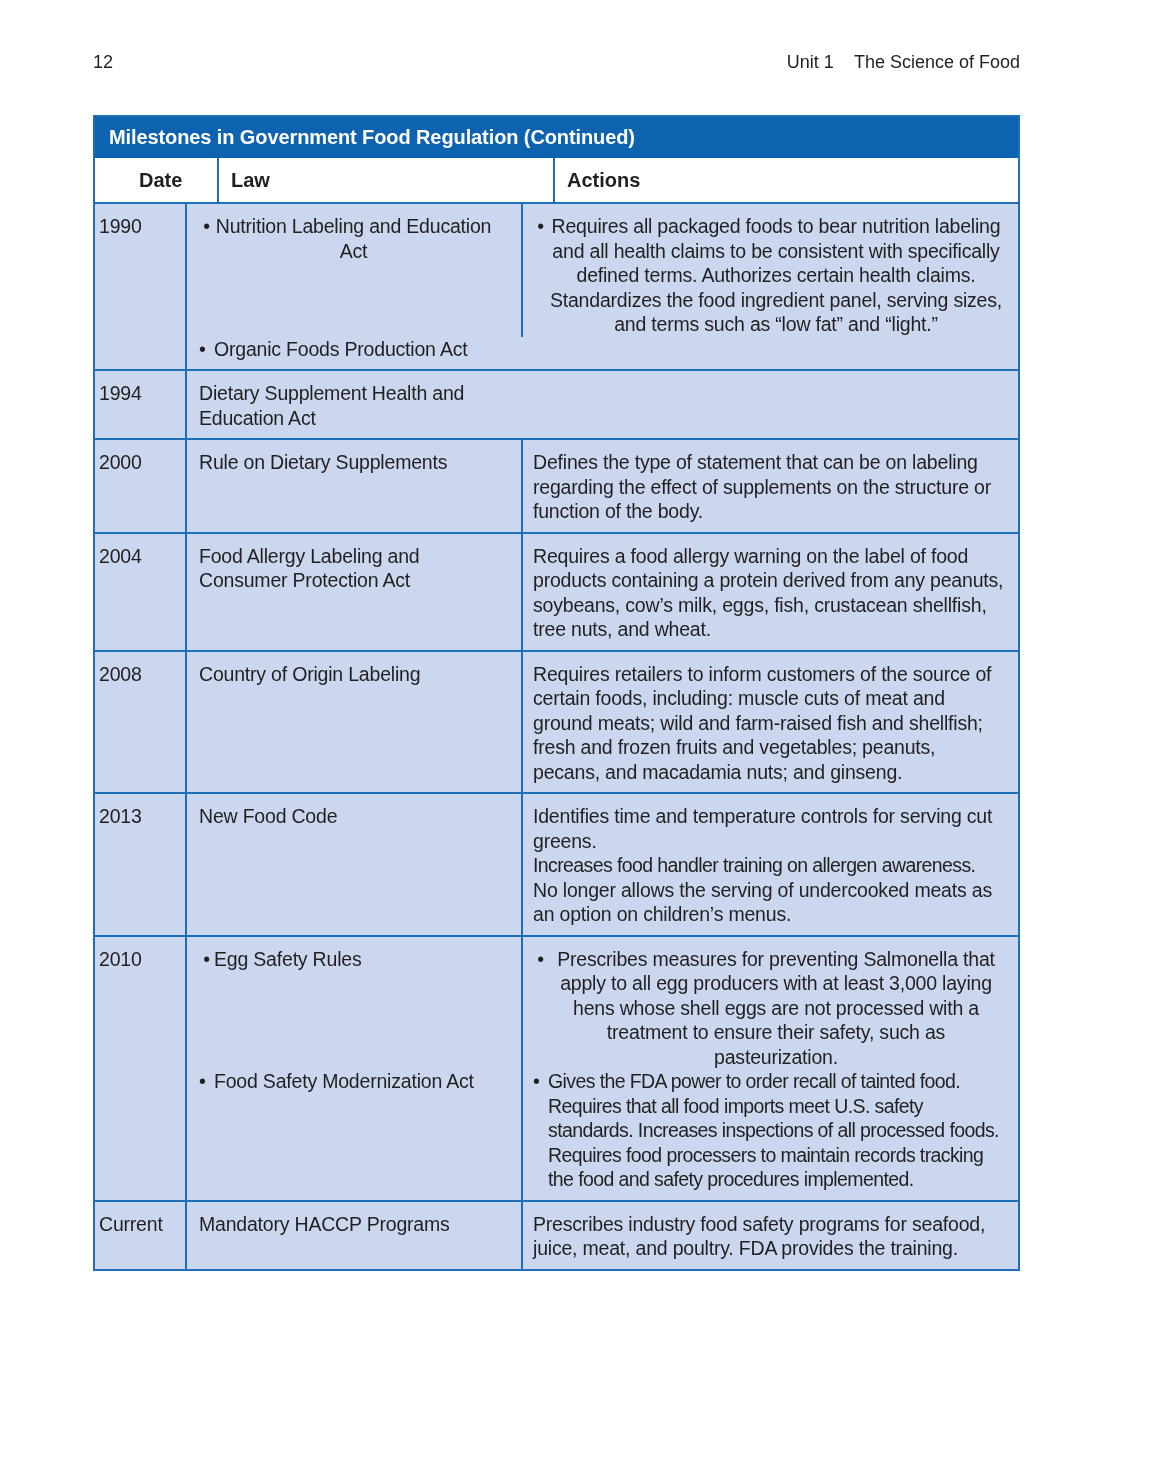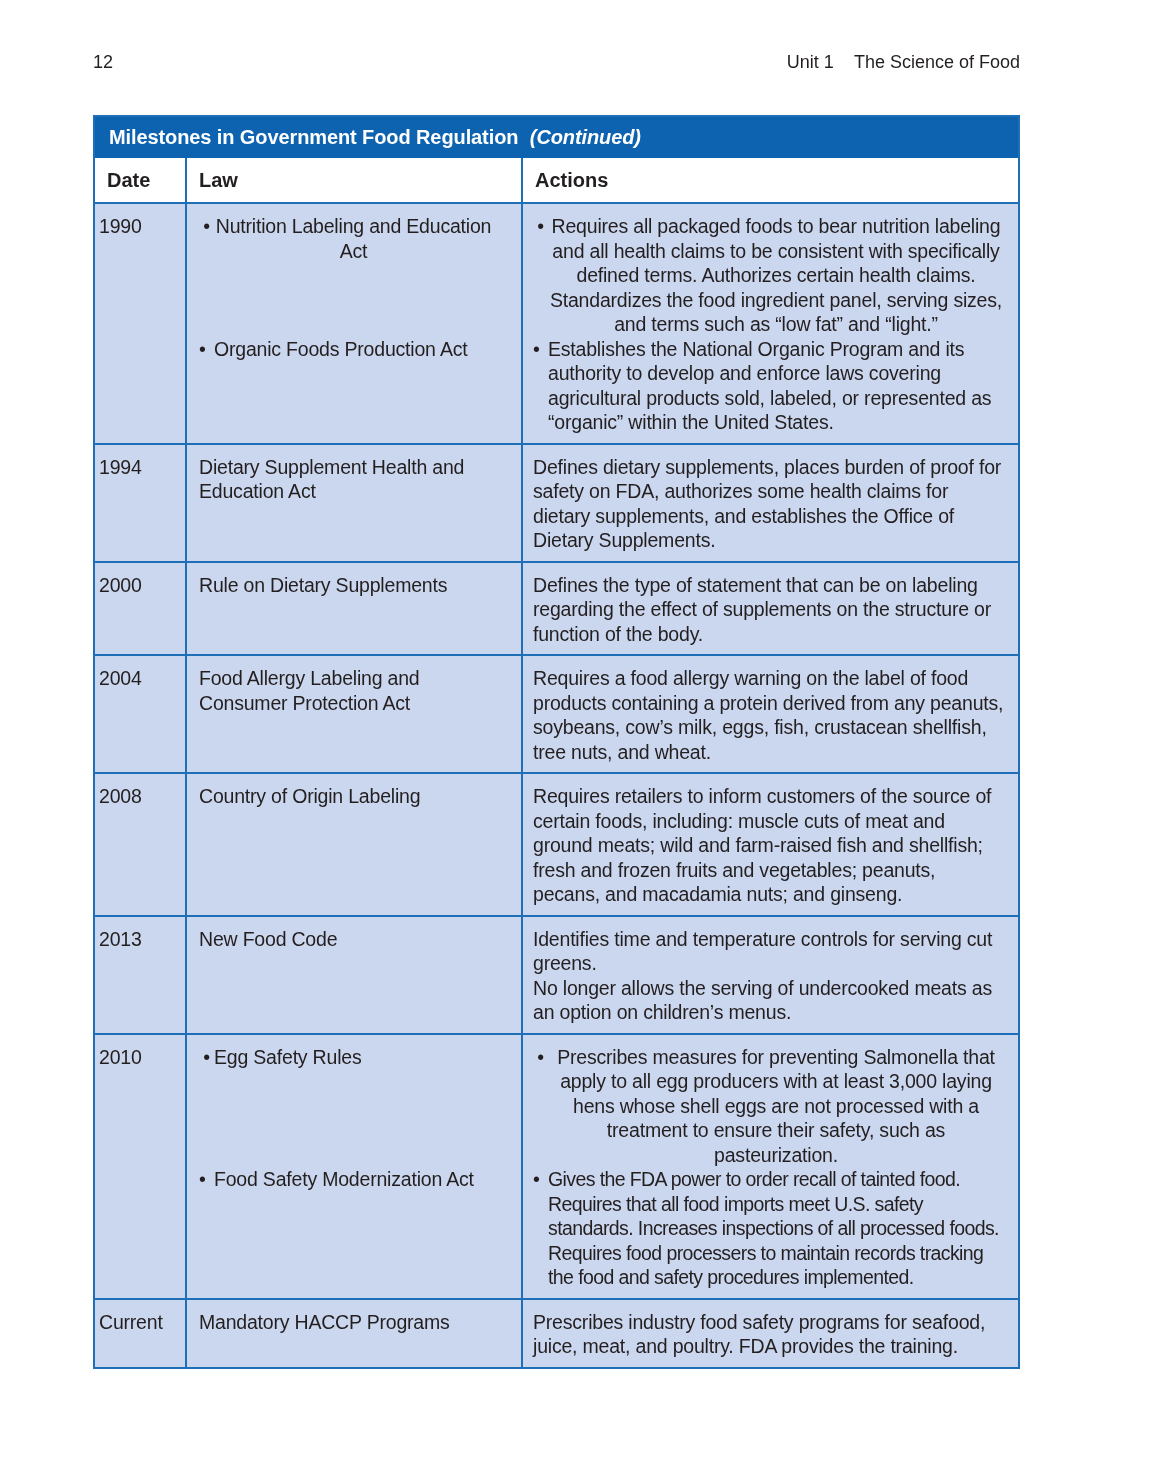--- a/index.html
+++ b/index.html
@@ -31,30 +31,30 @@
     box-sizing:border-box;
     background:var(--row_bg);
   }
   .title-bar{
     background:var(--bar);
     color:var(--title_text);
     font-size:20px;font-weight:bold;
     padding:9px 14px 9px 14px;
     letter-spacing:-0.1px;
   }
-  .title-cont{font-style:italic;margin-left:6px;}
+  .title-cont{}
   .grid-row{
     display:grid;
     grid-template-columns:90px 336px 1fr;
   }
   .head-row{
     background:var(--header_row_bg);
     font-weight:bold;font-size:20px;
   }
-  .head-row .hc{padding:11px 12px 10px 12px;box-sizing:border-box;}
+  .head-row .hc{padding:11px 12px 10px 12px;box-sizing:border-box;margin-left:32px;}
   .head-row .hc + .hc{border-left:2px solid var(--border);}
   .row{
     border-top:2px solid var(--border);
     background:var(--row_bg);
     font-size:19.5px;line-height:24.5px;letter-spacing:-0.2px;
   }
   .paired{grid-template-rows:auto auto;}
   .cell{box-sizing:border-box;}
   .cell-date{
     grid-column:1;text-align:left;padding:10px 4px 8px 4px;
@@ -116,36 +116,27 @@
           <span class="dot"></span>
           <span>Requires all packaged foods to bear nutrition labeling and all health claims to be consistent with specifically defined terms. Authorizes certain health claims. Standardizes the food ingredient panel, serving sizes, and terms such as “low fat” and “light.”</span>
         </div>
       </div>
       <div class="cell cell-law r2">
         <div class="bullet">
           <span class="dot"></span>
           <span>Organic Foods Production Act</span>
         </div>
       </div>
-      <div class="cell cell-actions r2">
-        <div class="bullet">
-          <span class="dot"></span>
-          <span>Establishes the National Organic Program and its authority to develop and enforce laws covering agricultural products sold, labeled, or represented as “organic” within the United States.</span>
-        </div>
-      </div>
     </div>
 
     <div class="grid-row row">
       <div class="cell cell-date">1994</div>
       <div class="cell cell-law">
         <div>Dietary Supplement Health and Education Act</div>
       </div>
-      <div class="cell cell-actions">
-        <p class="at">Defines dietary supplements, places burden of proof for safety on FDA, authorizes some health claims for dietary supplements, and establishes the Office of Dietary Supplements.</p>
-      </div>
     </div>
 
     <div class="grid-row row">
       <div class="cell cell-date">2000</div>
       <div class="cell cell-law">
         <div>Rule on Dietary Supplements</div>
       </div>
       <div class="cell cell-actions">
         <p class="at">Defines the type of statement that can be on labeling regarding the effect of supplements on the structure or function of the body.</p>
       </div>
@@ -171,20 +162,21 @@
       </div>
     </div>
 
     <div class="grid-row row">
       <div class="cell cell-date">2013</div>
       <div class="cell cell-law">
         <div>New Food Code</div>
       </div>
       <div class="cell cell-actions">
         <p class="at">Identifies time and temperature controls for serving cut greens.</p>
+        <p class="at cond">Increases food handler training on allergen awareness.</p>
         <p class="at">No longer allows the serving of undercooked meats as an option on children’s menus.</p>
       </div>
     </div>
 
     <div class="grid-row row paired">
       <div class="cell cell-date">2010</div>
       <div class="cell cell-law r1">
         <div class="bullet">
           <span class="dot"></span>
           <span>Egg Safety Rules</span>

